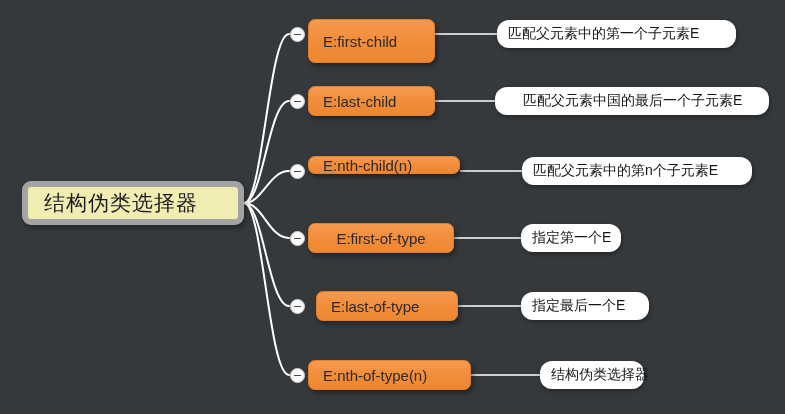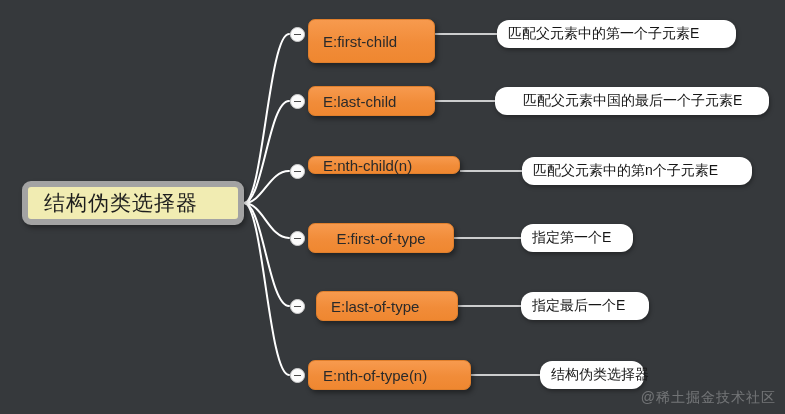--- a/index.html
+++ b/index.html
@@ -140,34 +140,33 @@
       <div class="node topic-node" style="left: 308px; top: 156px; width: 152px; height: 18px;">
         <span>E:nth-child(n)</span>
       </div>
       <div class="node desc-node" style="left: 522px; top: 157px; width: 230px; height: 28px;">
         <span>匹配父元素中的第n个子元素E</span>
       </div>
       <div class="toggle" style="left: 290px; top: 164px;"></div>
       <div class="node topic-node" style="left: 308px; top: 223px; width: 146px; height: 30px; justify-content: center;">
         <span>E:first-of-type</span>
       </div>
-      <div class="node desc-node" style="left: 521px; top: 224px; width: 112px; height: 28px;">
+      <div class="node desc-node" style="left: 521px; top: 224px; width: 100px; height: 28px;">
         <span>指定第一个E</span>
       </div>
       <div class="toggle" style="left: 290px; top: 231px;"></div>
       <div class="node topic-node" style="left: 316px; top: 291px; width: 142px; height: 30px;">
         <span>E:last-of-type</span>
       </div>
       <div class="node desc-node" style="left: 521px; top: 292px; width: 128px; height: 28px;">
         <span>指定最后一个E</span>
       </div>
       <div class="toggle" style="left: 290px; top: 299px;"></div>
       <div class="node topic-node" style="left: 308px; top: 360px; width: 163px; height: 30px;">
         <span>E:nth-of-type(n)</span>
       </div>
       <div class="node desc-node" style="left: 540px; top: 361px; width: 104px; height: 28px;">
         <span>结构伪类选择器</span>
       </div>
       <div class="toggle" style="left: 290px; top: 368px;"></div>
     </div>
 
-  <div id="watermark">@稀土掘金技术社区</div>
 </div>
 
 </body></html>

